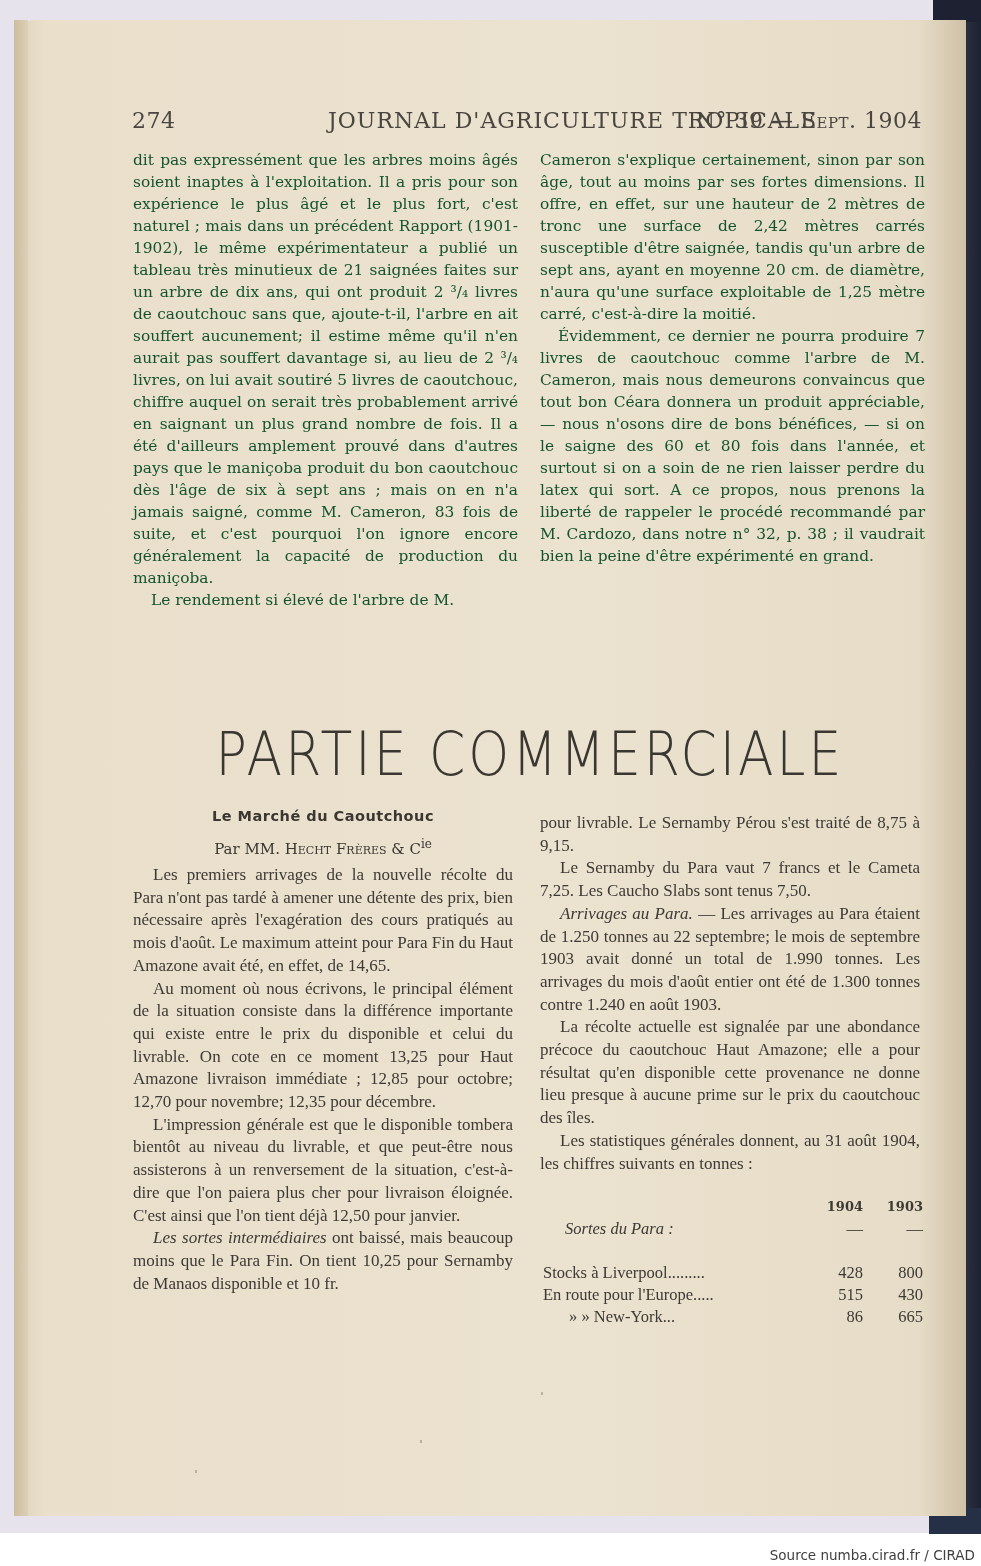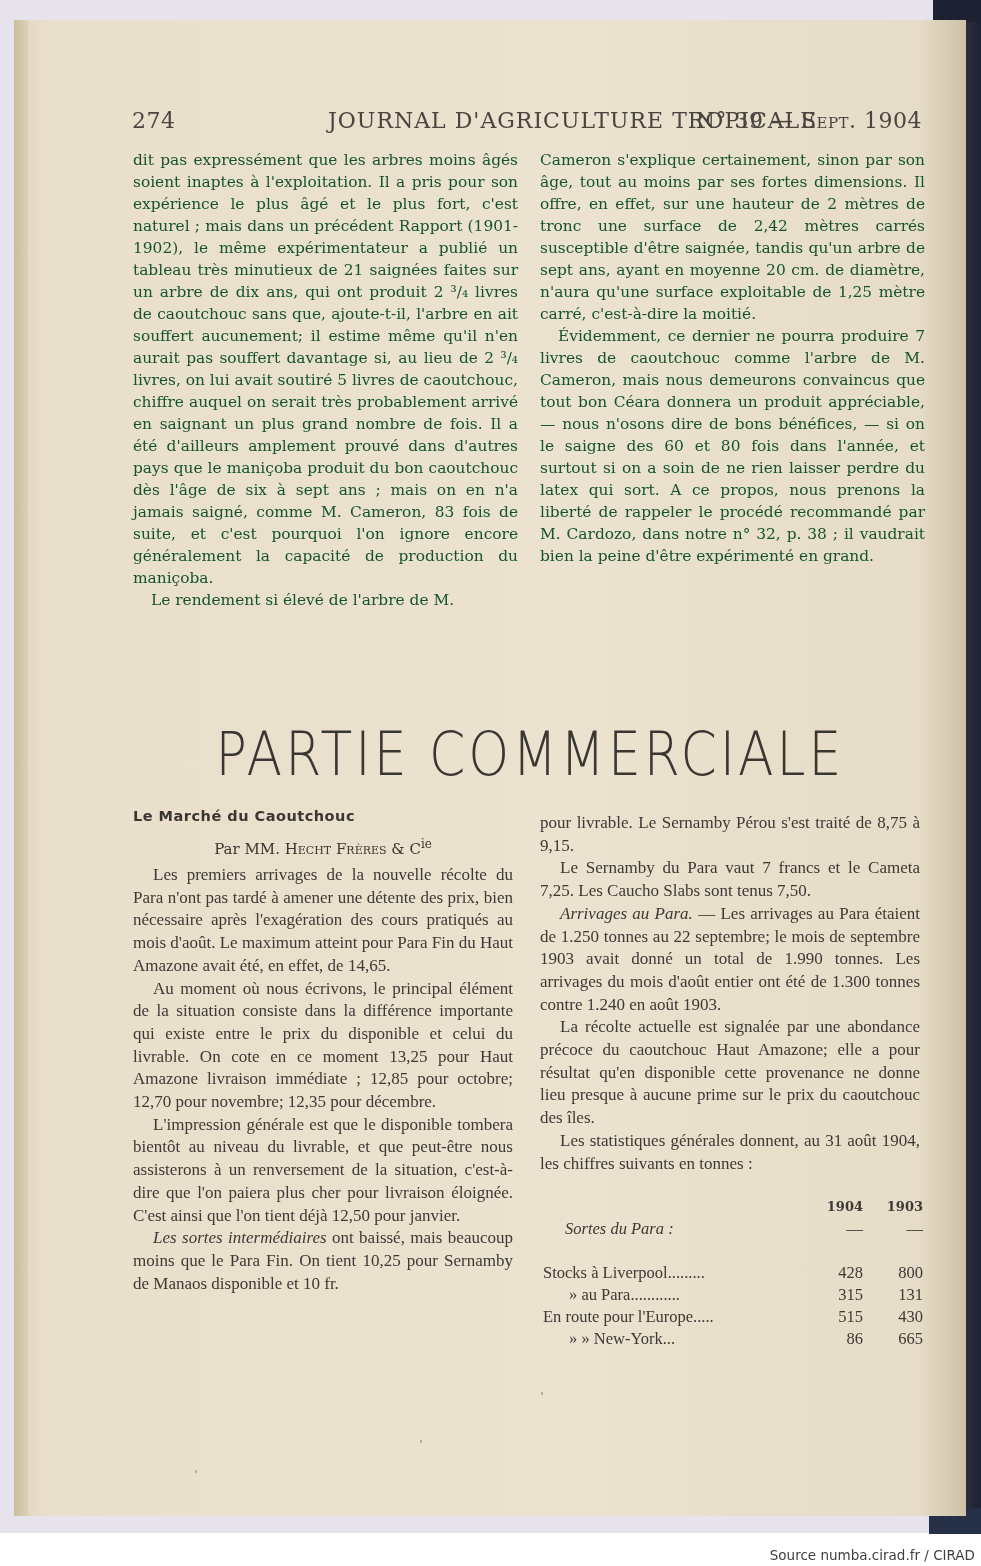--- a/index.html
+++ b/index.html
@@ -60,21 +60,21 @@
     .col2 {
       position: absolute; width: 380px;
       font-family: "Liberation Serif", serif; font-size: 17px; line-height: 22.7px;
       color: #3d3935; text-align: justify;
     }
     .col2 p { margin: 0; }
     .col2 .indent { text-indent: 20px; }
     .col-bot-left { left: 133px; top: 805px; }
     .col-bot-right { left: 540px; top: 812px; }
     .art-title {
-      font-family: "DejaVu Sans", sans-serif; font-weight: bold;
+      text-align: center; font-family: "DejaVu Sans", sans-serif; font-weight: bold;
       font-size: 14.5px; letter-spacing: 0.5px; line-height: 22px; color: #3a3632;
     }
     .art-byline {
       text-align: center; font-family: "DejaVu Serif", serif; font-size: 15px;
       line-height: 26px; margin: 4px 0 2px 0 !important; color: #3a3632;
     }
     .art-byline sup { font-size: 12px; }
     em { font-style: italic; }
 
     .stats-table {
@@ -158,25 +158,20 @@
   </tr>
   <tr>
         <td colspan="3"></td>
       </tr>
   <tr>
     <td class="lbl">Stocks à Liverpool.........</td>
     <td class="num">428</td>
     <td class="num">800</td>
   </tr>
   <tr>
-    <td class="lbl" style="padding-left:26px">» au Para............</td>
-    <td class="num">315</td>
-    <td class="num">131</td>
-  </tr>
-  <tr>
     <td class="lbl">En route pour l'Europe.....</td>
     <td class="num">515</td>
     <td class="num">430</td>
   </tr>
   <tr>
     <td class="lbl" style="padding-left:26px">» » New-York...</td>
     <td class="num">86</td>
     <td class="num">665</td>
   </tr>
 </tbody>

